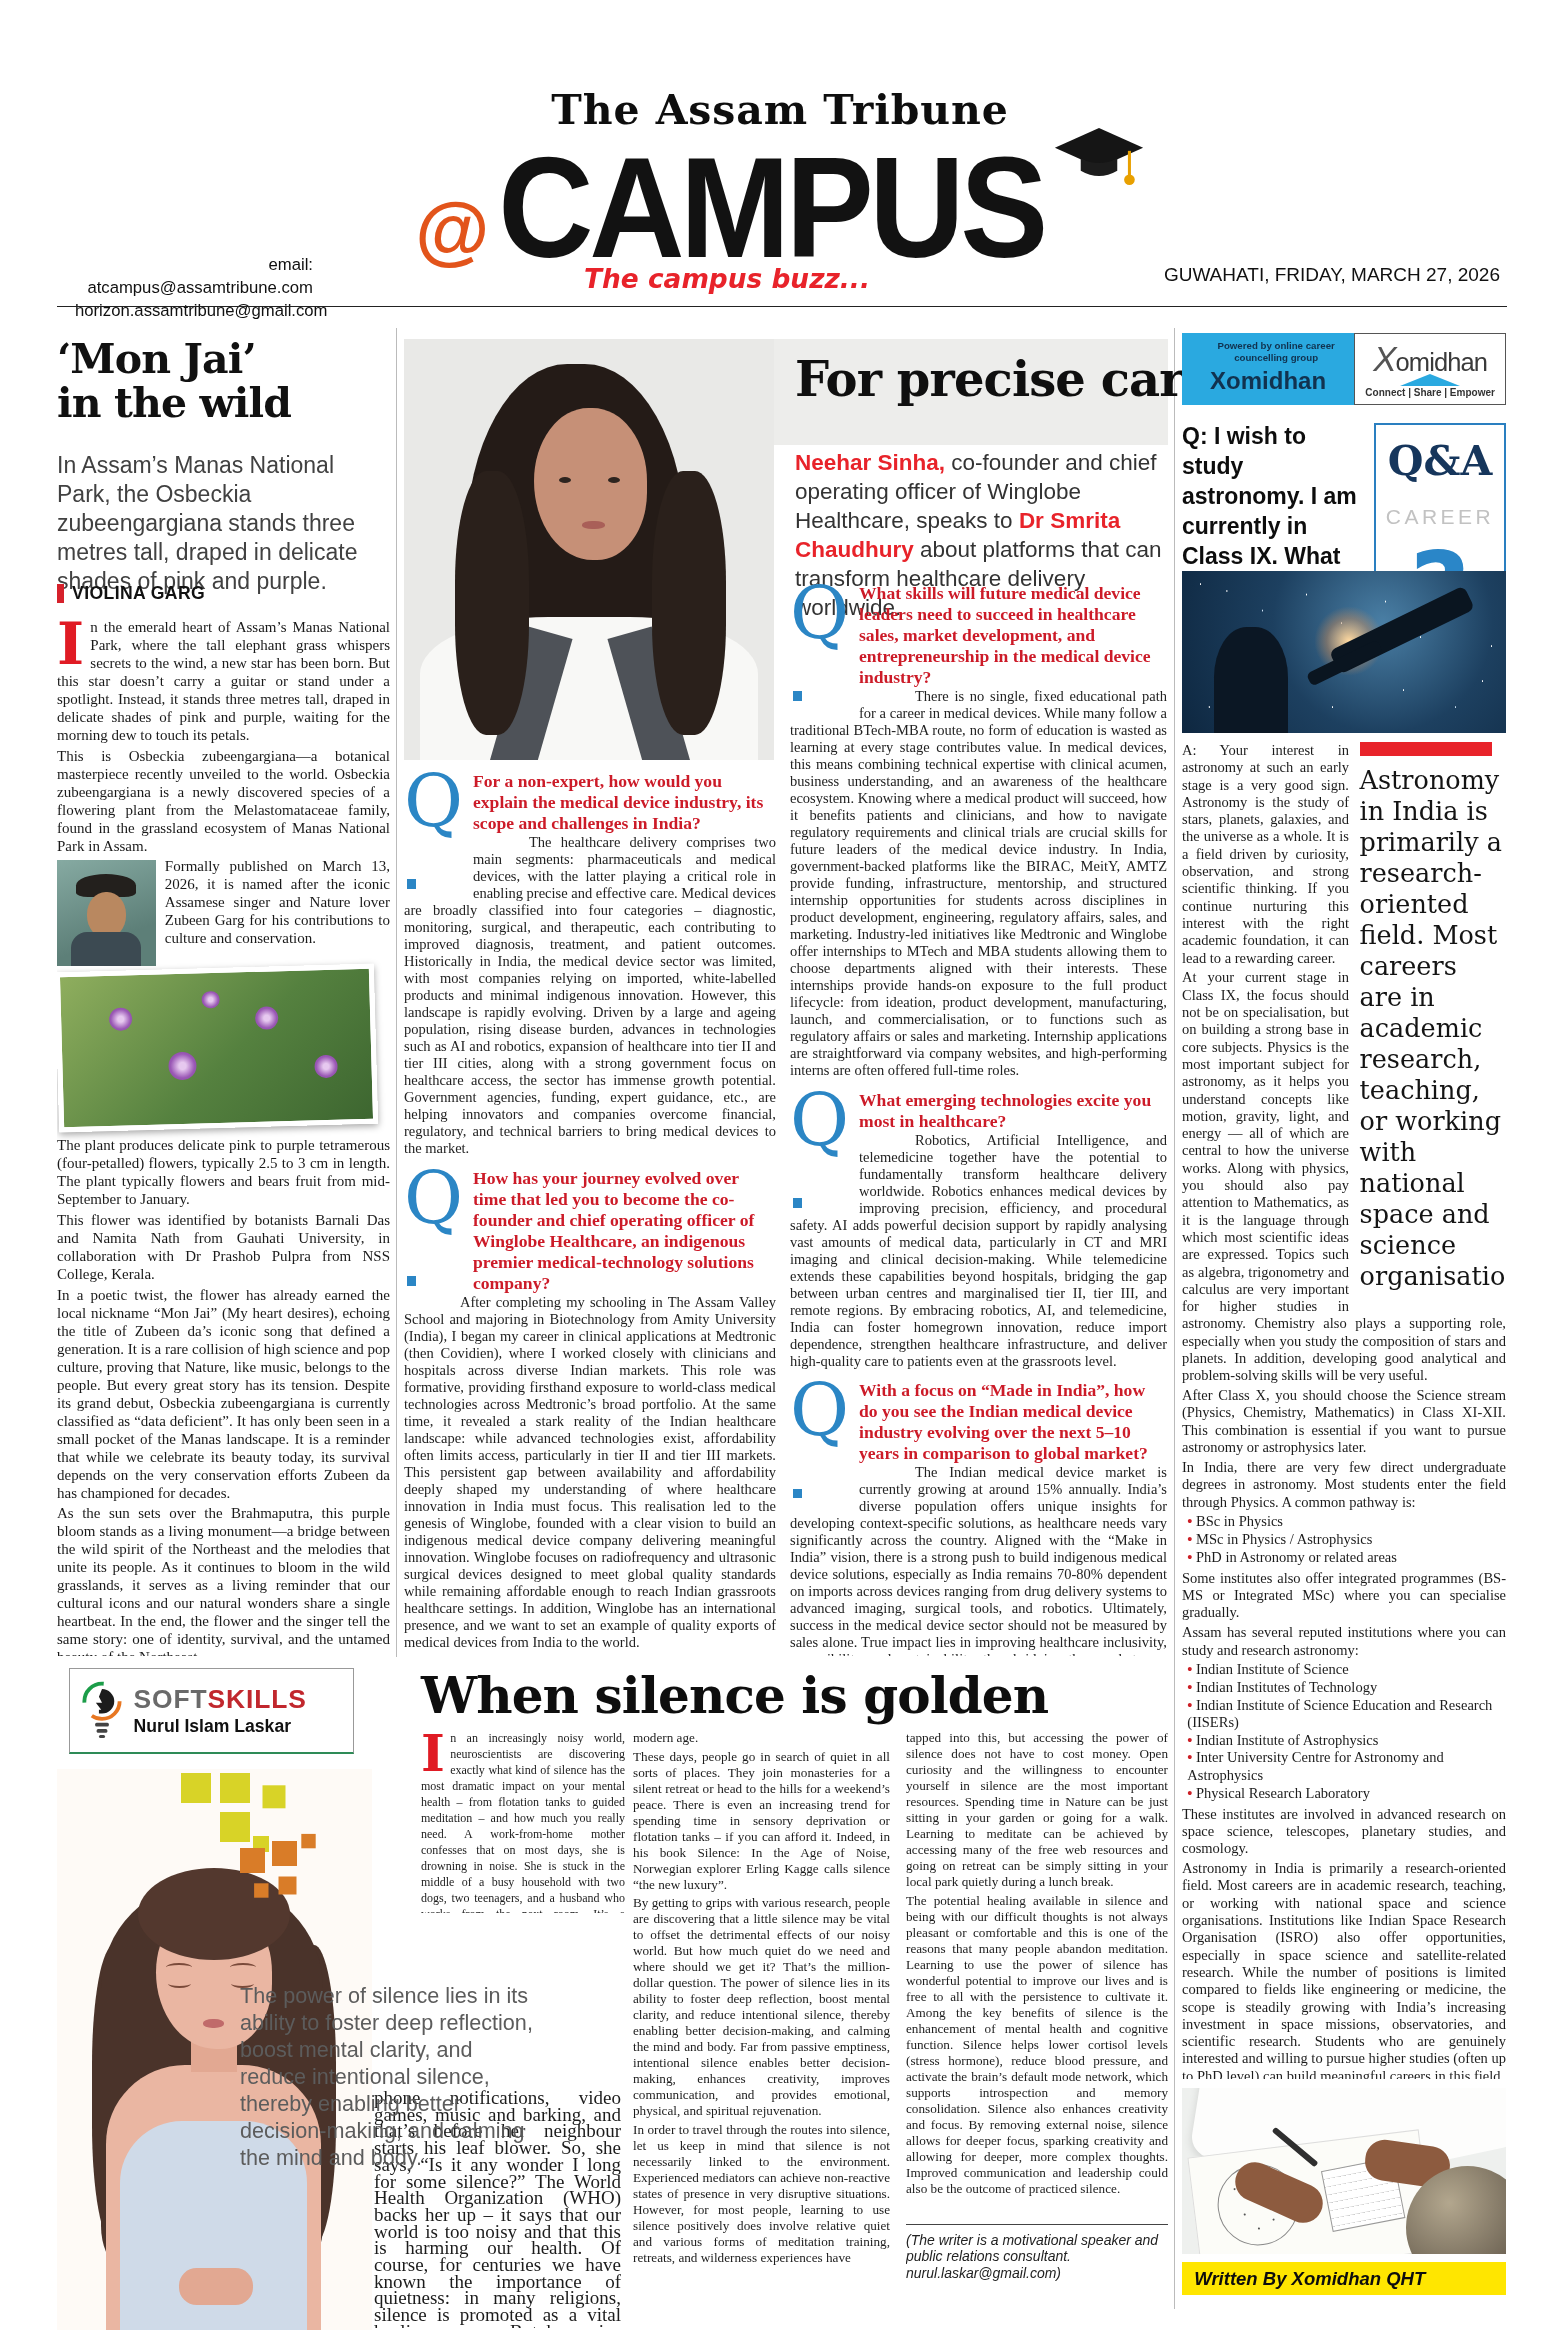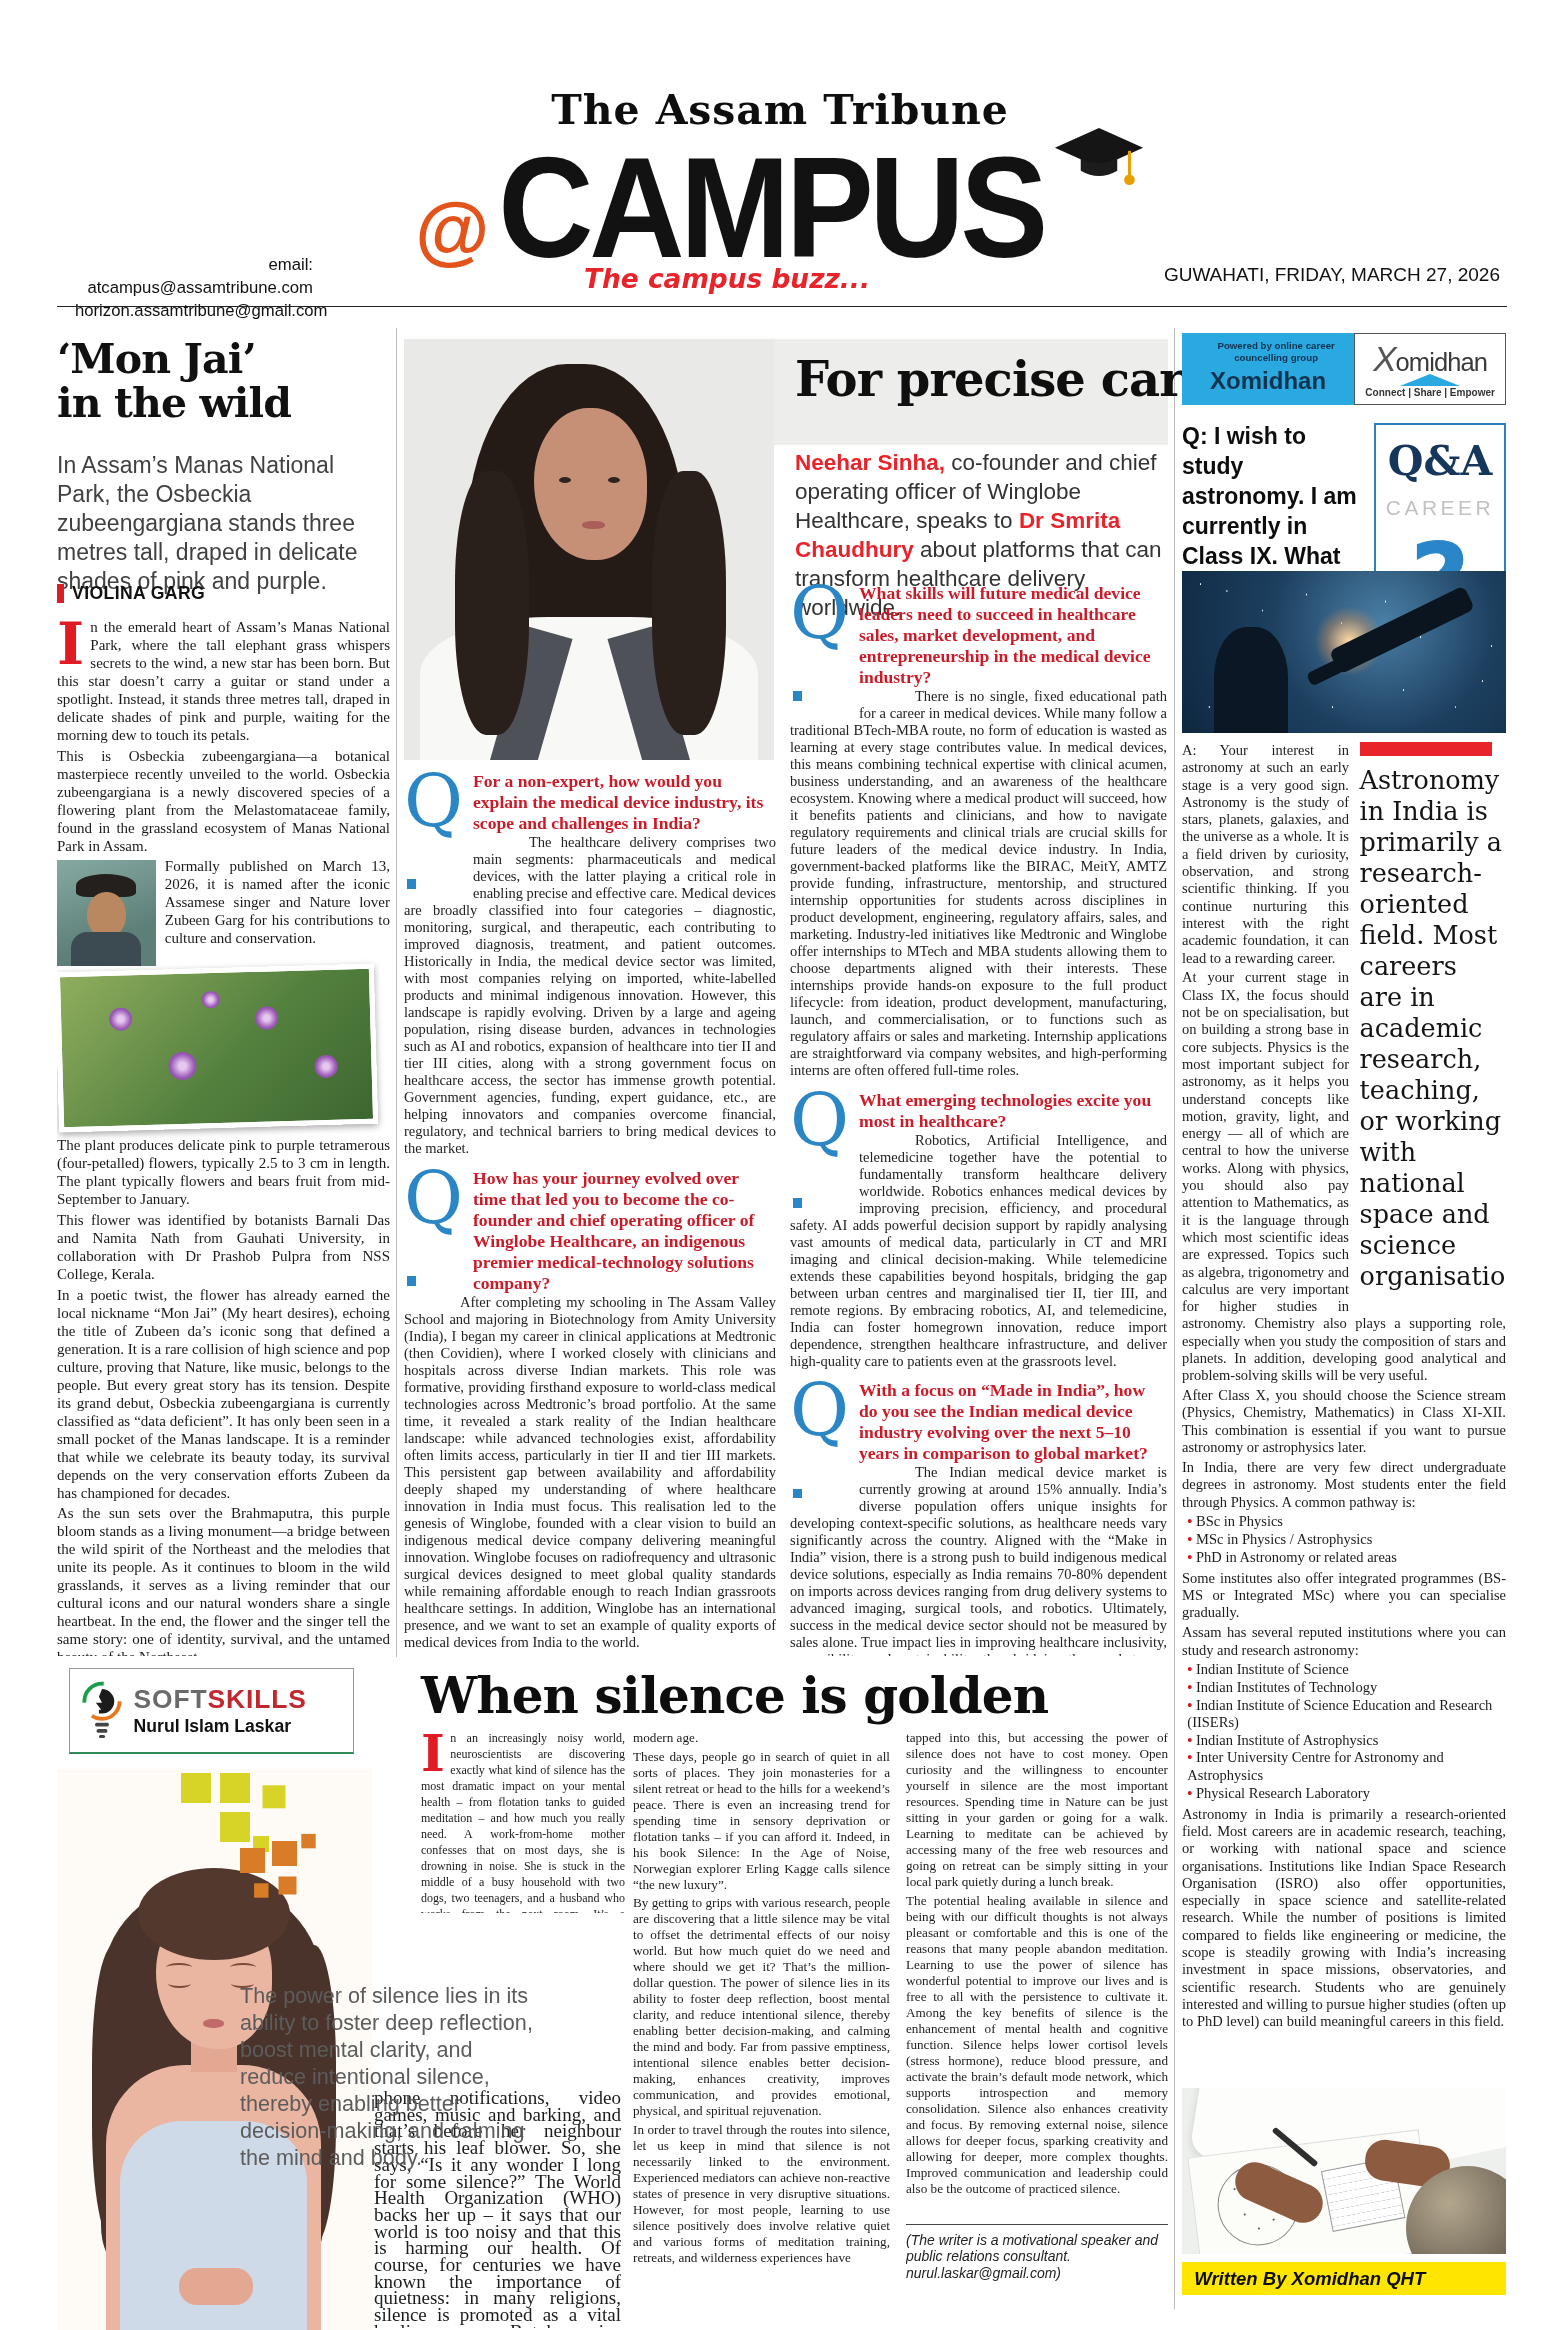--- a/index.html
+++ b/index.html
@@ -86,21 +86,21 @@
   .cr-logo{font-family:"Liberation Sans",sans-serif;font-size:25.5px;color:#3a3a3a;letter-spacing:-0.9px;}
   .cr-logo .x{font-size:35px;font-style:italic;color:#555;}
   .cr-tri{width:0;height:0;margin:-5.3px auto 0;border-left:30px solid transparent;border-right:30px solid transparent;
     border-bottom:12.3px solid #2aa9e0;}
   .cr-tagline{font-family:"Liberation Sans",sans-serif;font-size:10px;font-weight:bold;color:#333;margin-top:0.9px;}
   .cr-question{position:absolute;left:1182px;top:421px;width:185px;font-family:"Liberation Sans",sans-serif;
     font-weight:bold;font-size:23px;line-height:30px;color:#0d0d0d;}
   .cr-badge{position:absolute;left:1374px;top:423px;width:132px;height:257px;border:2.6px solid #2a7fc0;
     background:#fff;text-align:center;}
   .badge-qa{font-family:"DejaVu Serif",serif;font-weight:bold;font-size:41px;color:#16365c;margin-top:12.3px;}
-  .badge-career{font-family:"Liberation Sans",sans-serif;font-size:21px;letter-spacing:3.5px;color:#c2c2c2;margin-top:11px;}
+  .badge-career{font-family:"Liberation Sans",sans-serif;font-size:21px;letter-spacing:3.5px;color:#c2c2c2;margin-top:20px;}
   .badge-q{font-family:"DejaVu Sans",sans-serif;font-weight:bold;font-size:104px;line-height:1;color:#2a86c8;margin-top:8.8px;}
   .cr-photo1{position:absolute;left:1182px;top:571px;width:324px;height:162px;overflow:hidden;
     background:radial-gradient(circle at 62% 32%,#4a7fa5 0%,#1d4060 48%,#0e2740 100%);}
   .stars{position:absolute;left:17.6px;top:12.3px;width:1.8px;height:1.8px;background:#fff;border-radius:50%;
     box-shadow:26.4px 7px #fff,62px 26.4px #cfe3f5,106px 10.6px #fff,141px 39px #cfe3f5,185px 17.6px #fff,
     220px 53px #fff,264px 23px #cfe3f5,291px 62px #fff,35px 79px #fff,79px 106px #cfe3f5,132px 123px #fff,
     203px 106px #fff,255px 123px #cfe3f5,282px 97px #fff,8.8px 123px #fff;}
   .glow{position:absolute;left:132px;top:35px;width:70px;height:70px;border-radius:50%;
     background:radial-gradient(circle,#ffd9a0 0%,#ff9d4d55 45%,transparent 70%);}
   .scope{position:absolute;left:145px;top:46px;width:150px;height:26.4px;background:#0a1520;border-radius:7px;
@@ -332,20 +332,21 @@
       </div>
     <ul class="red-list" data-name="institutes-list">
         <li data-name="list-item">Indian Institute of Science</li>
         <li data-name="list-item">Indian Institutes of Technology</li>
         <li data-name="list-item">Indian Institute of Science Education and Research (IISERs)</li>
         <li data-name="list-item">Indian Institute of Astrophysics</li>
         <li data-name="list-item">Inter University Centre for Astronomy and Astrophysics</li>
         <li data-name="list-item">Physical Research Laboratory</li>
       </ul>
     <div data-name="paragraph-group">
+        <p data-name="paragraph">These institutes are involved in advanced research on space science, telescopes, planetary studies, and cosmology.</p>
         <p data-name="paragraph">Astronomy in India is primarily a research-oriented field. Most careers are in academic research, teaching, or working with national space and science organisations. Institutions like Indian Space Research Organisation (ISRO) also offer opportunities, especially in space science and satellite-related research. While the number of positions is limited compared to fields like engineering or medicine, the scope is steadily growing with India’s increasing investment in space missions, observatories, and scientific research. Students who are genuinely interested and willing to pursue higher studies (often up to PhD level) can build meaningful careers in this field.</p>
       </div>
   </div>
   <div class="cr-photo2" data-name="starchart-photo">
     <div class="sleeve" data-name="sleeve-shape"></div>
     <div class="sleeve2" data-name="sleeve-shape"></div>
     <div class="paper" data-name="paper-shape">
       <div class="starchart" data-name="starchart-circle"></div>
       <div class="chart-dots" data-name="chart-dots"></div>
       <div class="chart-table" data-name="chart-table"></div>

